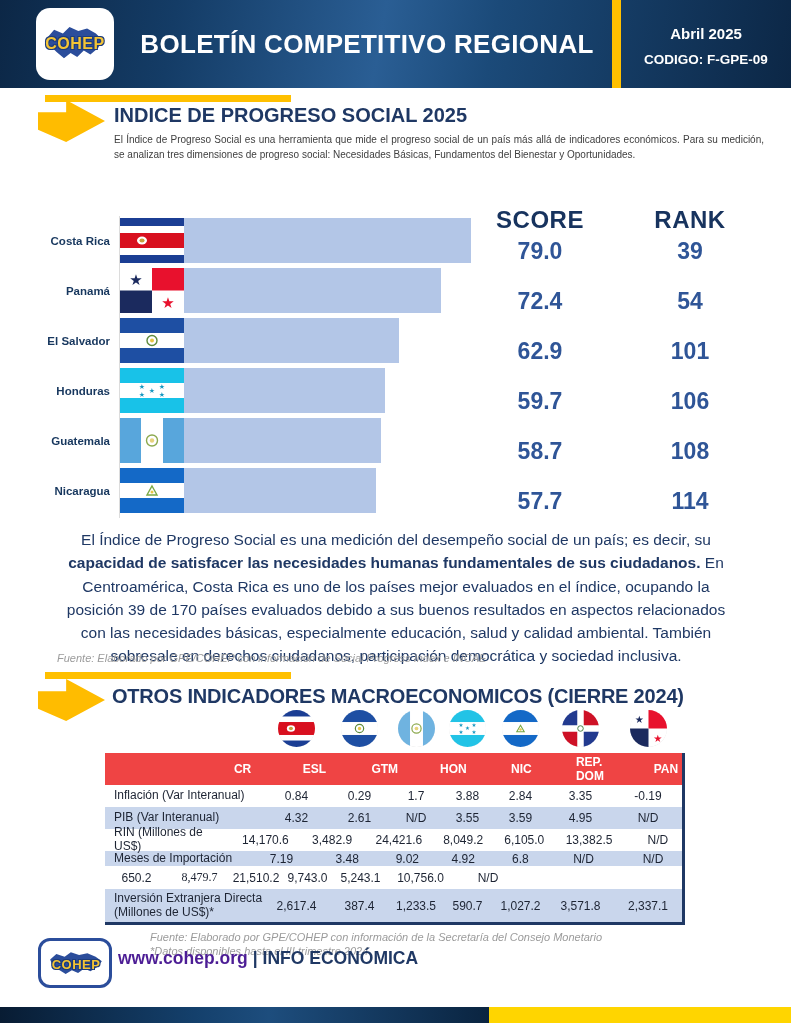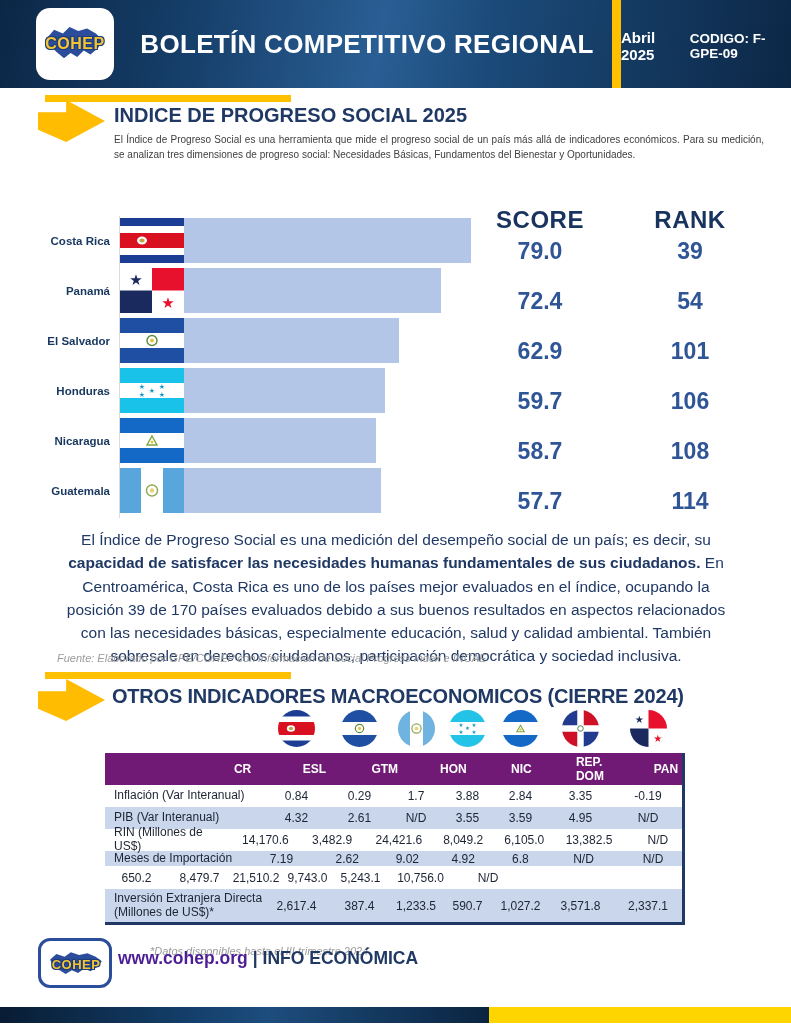--- a/index.html
+++ b/index.html
@@ -14,21 +14,21 @@
   .logo-inner{position:absolute;left:6px;top:10px;width:66px;height:52px;}
   .logo-inner svg{position:absolute;left:0;top:0;width:66px;height:52px;}
   .logo-word{position:absolute;left:0;right:0;top:17px;text-align:center;font-size:16px;
     font-weight:bold;color:#f4c434;letter-spacing:.5px;
     text-shadow:-1px -1px 0 #1d3c7c,1px -1px 0 #1d3c7c,-1px 1px 0 #1d3c7c,1px 1px 0 #1d3c7c;}
   .htitle{position:absolute;left:128px;top:0;width:478px;height:88px;display:flex;
     align-items:center;justify-content:center;color:#fff;font-size:26px;font-weight:bold;
     letter-spacing:.3px;text-align:center;}
   .hdivider{position:absolute;left:612px;top:0;width:9px;height:88px;background:#FFC000;}
   .hmeta{position:absolute;left:621px;top:0;width:170px;height:92px;display:flex;
-    flex-direction:row;align-items:center;justify-content:center;gap:10px;color:#fff;
+    flex-direction:column;align-items:center;justify-content:center;gap:10px;color:#fff;
     font-weight:bold;}
   .hdate{font-size:15px;} .hcode{font-size:13.5px;}
 
   
   .accent-line{position:absolute;height:7px;background:#FFC000;}
   .arrow-icon{position:absolute;background:#FFBC00;
     clip-path:polygon(0 30%,42% 30%,42% 2%,100% 50%,42% 98%,0 70%);}
   #s1-line{left:45px;top:95px;width:246px;}
   #s1-arrow{left:38px;top:99px;width:67px;height:44px;}
   #s1-title{position:absolute;left:114px;top:104px;font-size:20px;font-weight:bold;color:#1F3864;}
@@ -68,21 +68,21 @@
   #s2-title{position:absolute;left:112px;top:685px;font-size:20px;font-weight:bold;
     color:#1F3864;letter-spacing:-.2px;}
   .circle-flag{position:absolute;top:710px;width:37px;height:37px;border-radius:50%;
     overflow:hidden;box-shadow:inset 0 -3px 4px rgba(0,0,0,.18),inset 0 2px 3px rgba(255,255,255,.25);}
   .circle-flag svg{display:block;width:37px;height:37px;}
 
   
   .mtable{position:absolute;left:105px;top:753px;width:577px;
     border-right:3px solid #1F3864;border-bottom:3px solid #1F3864;}
   .mrow{display:flex;}
-  .mhead{background:#701a75;height:32px;gap:42px;}
+  .mhead{background:#ef4444;height:32px;gap:42px;}
   .mhead .mcell{color:#fff;font-weight:bold;font-size:12px;}
   .mcell{display:flex;align-items:center;justify-content:center;font-size:12px;
     color:#1d2433;box-sizing:border-box;}
   .mlabel{justify-content:flex-start;padding-left:9px;text-align:left;line-height:1.15;}
   .alt{background:#C9D6EC;}
 
   
   .footer-logo{position:absolute;left:38px;top:938px;width:74px;height:50px;background:#fff;
     border:3px solid #2b4d9b;border-radius:12px;box-sizing:border-box;}
   .footer-logo .logo-inner{left:4px;top:5px;width:62px;height:36px;}
@@ -188,45 +188,45 @@
                   <text x="22" y="29">★</text>
                   <text x="32" y="25">★</text>
                   <text x="42" y="21">★</text>
                   <text x="42" y="29">★</text>
                 </g>
               </svg>
             </div>
           </div>
         </div>
         <div class="crow">
+          <div class="clabel">Guatemala</div>
+          <div class="cbarwrap">
+            <div class="cbar" style="width: 261px; background: rgb(179, 198, 231);"></div>
+            <div class="cflag">
+              <svg viewBox="0 0 64 45" preserveAspectRatio="none">
+                <rect width="64" height="45" fill="#fff"></rect>
+                <rect width="21" height="45" fill="#58a6dc"></rect>
+                <rect x="43" width="21" height="45" fill="#58a6dc"></rect>
+                <circle cx="32" cy="22.5" r="5.5" fill="none" stroke="#8ca94e" stroke-width="1.4"></circle>
+                <circle cx="32" cy="22.5" r="2.2" fill="#e7d27c"></circle>
+              </svg>
+            </div>
+          </div>
+        </div>
+        <div class="crow">
           <div class="clabel">Nicaragua</div>
           <div class="cbarwrap">
             <div class="cbar" style="width: 256px; background: rgb(179, 198, 231);"></div>
             <div class="cflag">
               <svg viewBox="0 0 64 45" preserveAspectRatio="none">
                 <rect width="64" height="45" fill="#fff"></rect>
                 <rect width="64" height="15" fill="#1469c7"></rect>
                 <rect y="30" width="64" height="15" fill="#1469c7"></rect>
                 <path d="M32 18 L37 27 L27 27 Z" fill="none" stroke="#7aa845" stroke-width="1.4"></path>
                 <circle cx="32" cy="24" r="1.5" fill="#e7c545"></circle>
-              </svg>
-            </div>
-          </div>
-        </div>
-        <div class="crow">
-          <div class="clabel">Guatemala</div>
-          <div class="cbarwrap">
-            <div class="cbar" style="width: 261px; background: rgb(179, 198, 231);"></div>
-            <div class="cflag">
-              <svg viewBox="0 0 64 45" preserveAspectRatio="none">
-                <rect width="64" height="45" fill="#fff"></rect>
-                <rect width="21" height="45" fill="#58a6dc"></rect>
-                <rect x="43" width="21" height="45" fill="#58a6dc"></rect>
-                <circle cx="32" cy="22.5" r="5.5" fill="none" stroke="#8ca94e" stroke-width="1.4"></circle>
-                <circle cx="32" cy="22.5" r="2.2" fill="#e7d27c"></circle>
               </svg>
             </div>
           </div>
         </div>
       </div>
     <div id="score-col">
         <div class="vcell">79.0</div>
         <div class="vcell">72.4</div>
         <div class="vcell">62.9</div>
         <div class="vcell">59.7</div>
@@ -287,48 +287,49 @@
         <div class="mcell" style="width: 63px;">3,482.9</div>
         <div class="mcell" style="width: 50px;">24,421.6</div>
         <div class="mcell" style="width: 53px;">8,049.2</div>
         <div class="mcell" style="width: 53px;">6,105.0</div>
         <div class="mcell" style="width: 67px;">13,382.5</div>
         <div class="mcell" style="width: 68px;">N/D</div>
       </div>
       <div class="mrow alt" style="height: 15px; gap: 12px;">
         <div class="mcell mlabel" style="width: 160px;">Meses de Importación</div>
         <div class="mcell" style="width: 63px;">7.19</div>
-        <div class="mcell" style="width: 63px;">2.62</div>
+        <div class="mcell" style="width: 63px;">3.48</div>
         <div class="mcell" style="width: 50px;">9.02</div>
         <div class="mcell" style="width: 53px;">4.92</div>
         <div class="mcell" style="width: 53px;">6.8</div>
         <div class="mcell" style="width: 67px;">N/D</div>
         <div class="mcell" style="width: 68px;">N/D</div>
       </div>
       <div class="mrow" style="height: 23px;">
         <div class="mcell" style="width: 63px;">650.2</div>
-        <div class="mcell" style="width: 63px;">8,479.7</div>
+        <div class="mcell" style="width: 63px; font-family: Liberation Serif, serif;">8,479.7</div>
         <div class="mcell" style="width: 50px;">21,510.2</div>
         <div class="mcell" style="width: 53px;">9,743.0</div>
         <div class="mcell" style="width: 53px;">5,243.1</div>
         <div class="mcell" style="width: 67px;">10,756.0</div>
         <div class="mcell" style="width: 68px;">N/D</div>
       </div>
       <div class="mrow alt" style="height: 33px;">
         <div class="mcell mlabel" style="width: 160px;">Inversión Extranjera Directa (Millones de US$)*</div>
         <div class="mcell" style="width: 63px;">2,617.4</div>
         <div class="mcell" style="width: 63px;">387.4</div>
         <div class="mcell" style="width: 50px;">1,233.5</div>
         <div class="mcell" style="width: 53px;">590.7</div>
         <div class="mcell" style="width: 53px;">1,027.2</div>
         <div class="mcell" style="width: 67px;">3,571.8</div>
         <div class="mcell" style="width: 68px;">2,337.1</div>
       </div>
     </div>
 
+  <div class="source-note" id="src2">Fuente: Elaborado por GPE/COHEP con información de la Secretaría del Consejo Monetario</div>
   <div class="source-note" id="src3">*Datos disponibles hasta el III trimestre 2024</div>
 
   <div class="footer-logo">
     <div class="logo-inner">
       <svg viewBox="0 0 60 40" preserveAspectRatio="none">
           <path d="M5 15 L11 9 L19 12 L25 7 L33 10 L41 8 L49 12 L55 17 L51 23 L44 28 L38 25 L32 30 L26 27 L20 31 L13 26 L7 21 Z" fill="#2b4d9b"></path>
         </svg>
       <div class="logo-word">COHEP</div>
     </div>
   </div>

